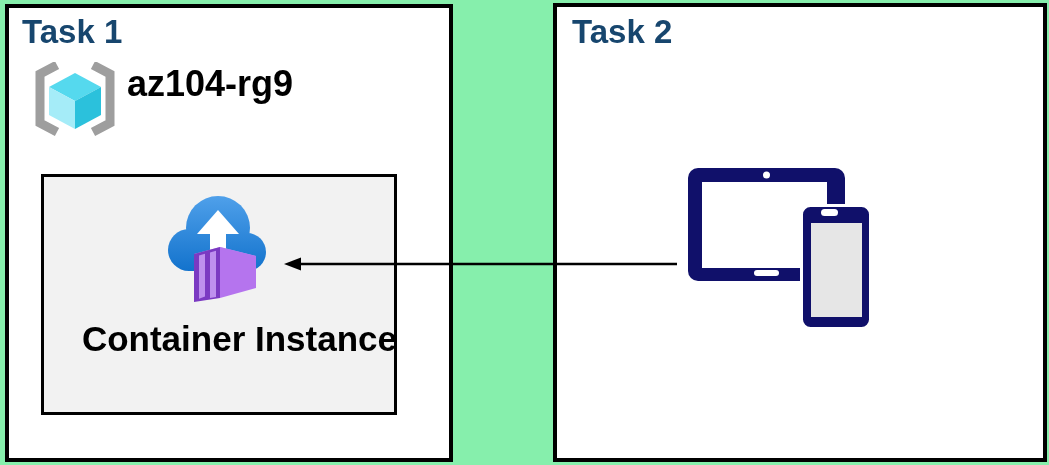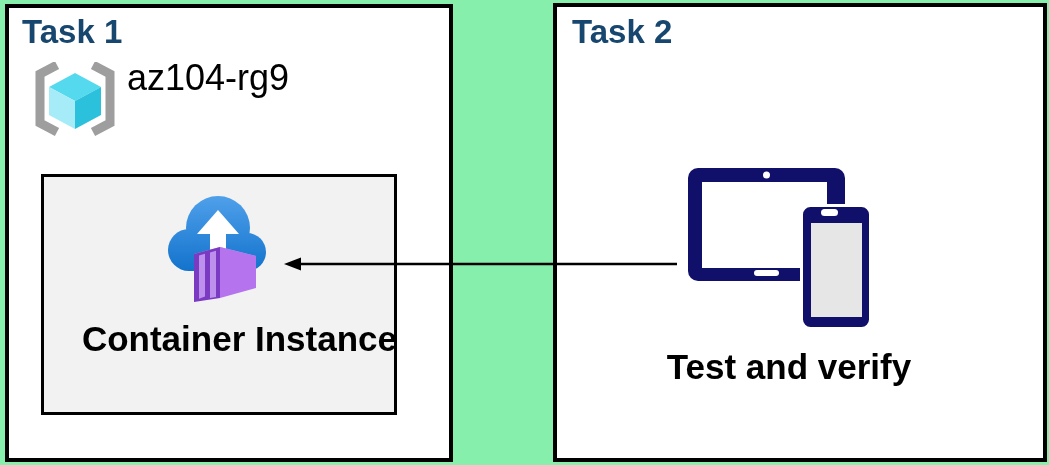--- a/index.html
+++ b/index.html
@@ -13,21 +13,21 @@
   #task2-box{left:553px;top:3px;width:494px;height:459px;}
   .task-title{
     position:absolute;font-size:33px;font-weight:bold;color:#17466E;
     white-space:nowrap;line-height:1.1;
   }
   #task1-title{left:22px;top:14px;}
   #task2-title{left:572px;top:14px;}
   .abs{position:absolute;}
   #rg-icon{left:33px;top:62px;}
   #rg-label{
-    left:127px;top:58px;font-size:36px;font-weight:normal;color:#000;
+    left:127px;top:64px;font-size:36px;font-weight:bold;color:#000;
     white-space:nowrap;line-height:1.1;
   }
   #ci-box{
     left:41px;top:174px;width:356px;height:241px;
     background:#F2F2F2;border:3px solid #000;
   }
   #ci-icon{left:166px;top:192px;}
   #ci-label{
     left:41px;top:320px;width:356px;text-align:right;
     font-size:35px;font-weight:bold;color:#000;line-height:1.1;
@@ -97,20 +97,19 @@
       <circle cx="94.5" cy="15" r="3.5" fill="#FFFFFF"></circle>
       <rect x="82" y="110" width="25" height="6" rx="3" fill="#FFFFFF"></rect>
     </g>
     <g>
       <rect x="129.5" y="45.5" width="69" height="123" rx="9" fill="#10106A" stroke="#FFFFFF" stroke-width="3"></rect>
       <rect x="139" y="63" width="51" height="94" fill="#E6E6E6"></rect>
       <rect x="149" y="49" width="17" height="7" rx="3.5" fill="#FFFFFF"></rect>
     </g>
   </svg>
 
-  <div class="abs" id="t2-label">Test and verify</div>
 
   <svg class="abs" id="flow-arrow" width="400" height="30" viewBox="0 0 400 30">
     <line x1="397" y1="14" x2="18" y2="14" stroke="#000000" stroke-width="2.5"></line>
     <polygon points="4,14 21,7.5 21,20.5" fill="#000000"></polygon>
   </svg>
 
 </div>
 
 </body></html>

